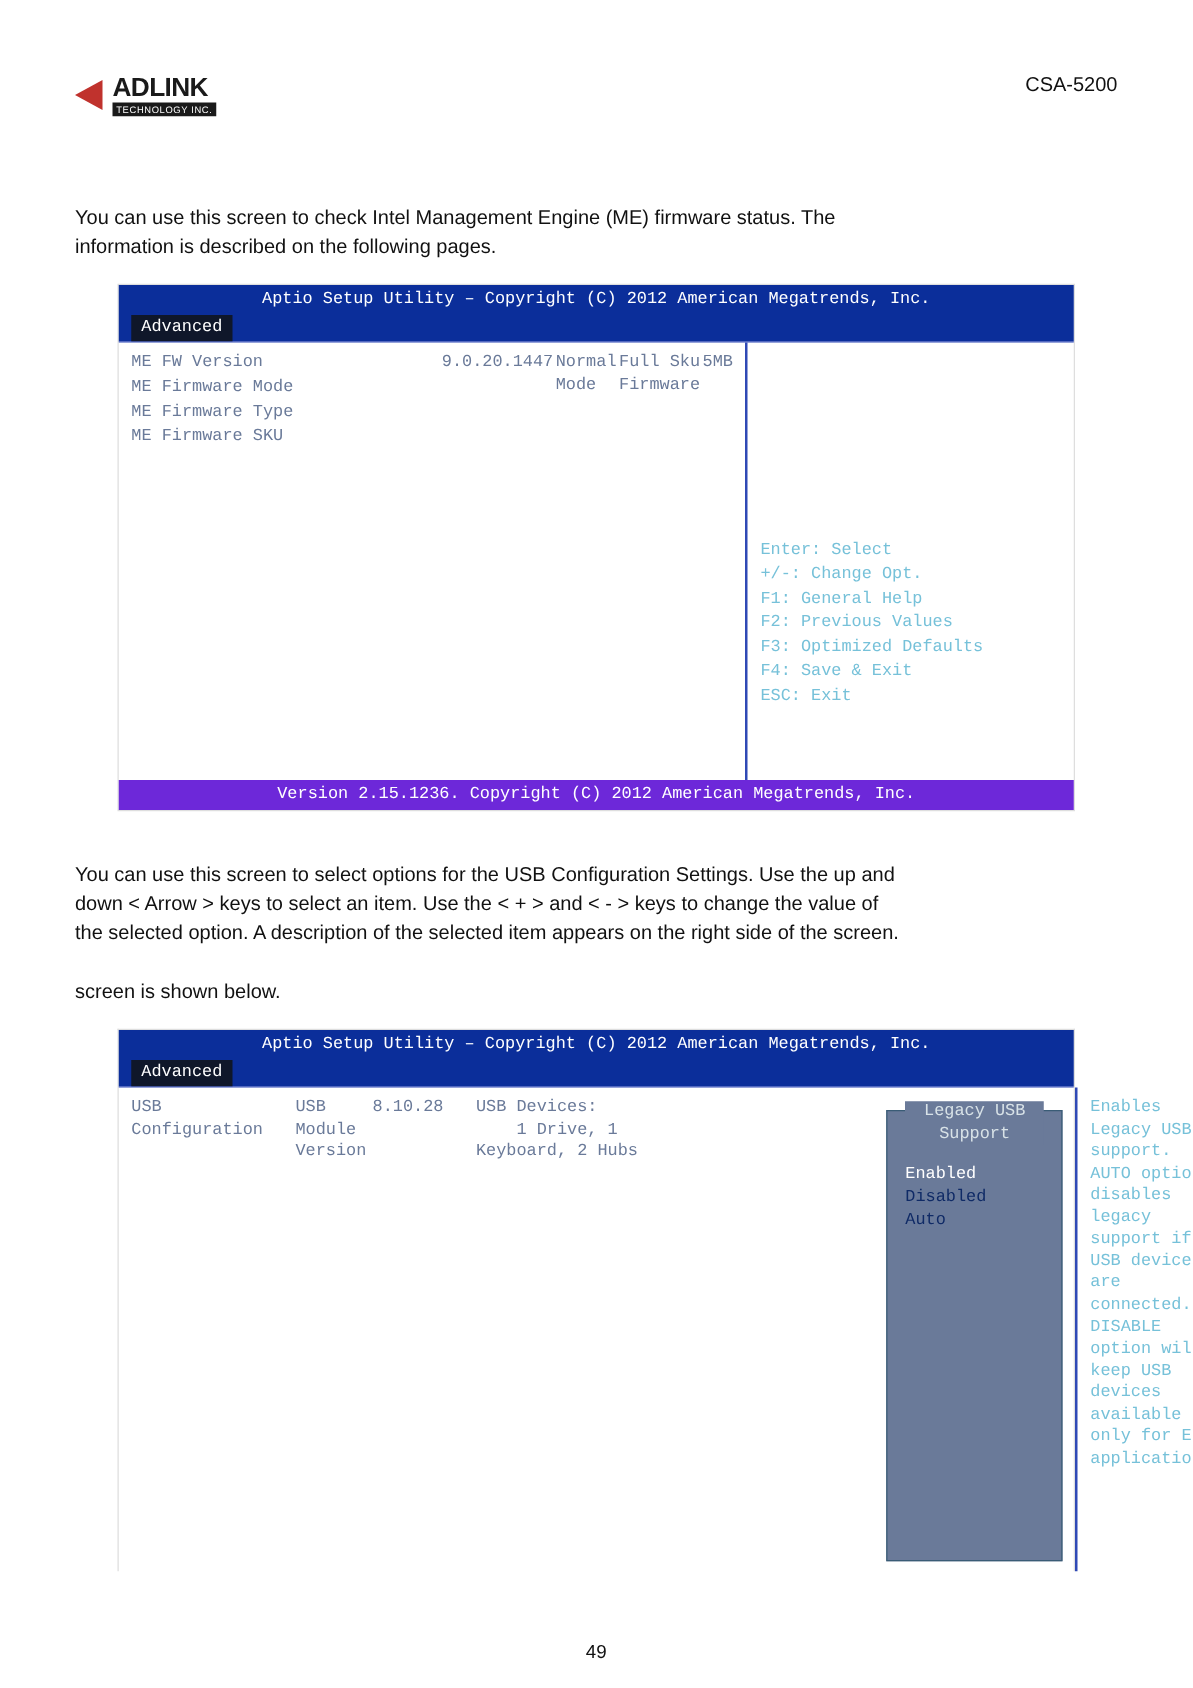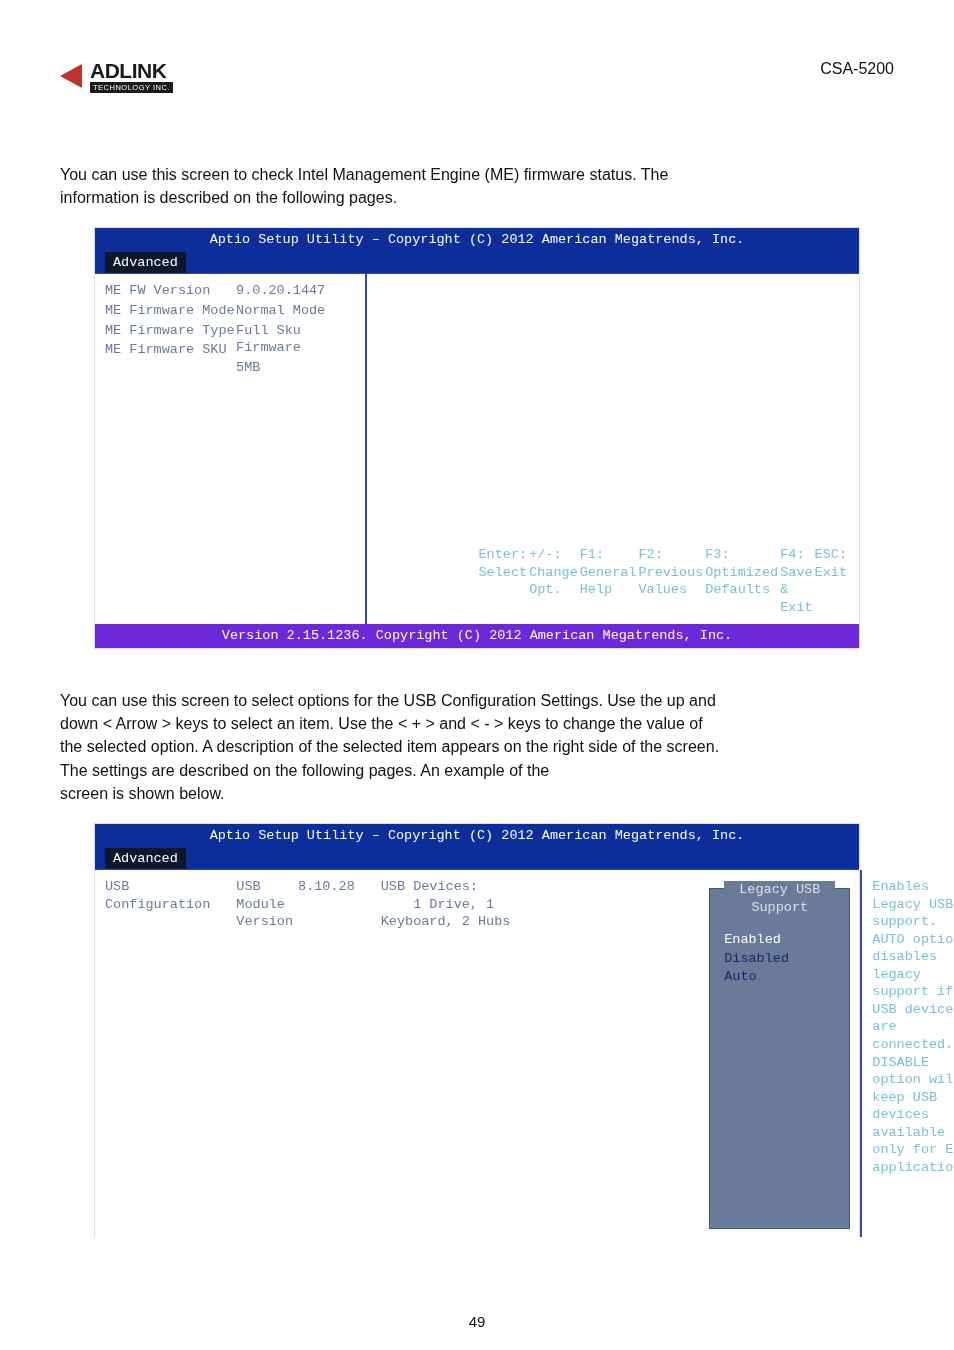--- a/index.html
+++ b/index.html
@@ -92,31 +92,31 @@
     display:flex;
     border-top:1px solid #2f49b5;
   }
   .bios-left {
     flex:2;
     display:flex;
     padding:8px 10px;
     color:#6a7a99;
   }
   .bios-left .col1 { flex:1.1; display:flex; flex-direction:column; gap:2px;}
-  .bios-left .col2 { flex:1; display:flex; flex-direction:column; gap:2px;}
+  .bios-left .col2 { flex:1; display:flex; gap:2px;}
   .bios-help {
     flex:1;
     border-left:2px solid #2f49b5;
     padding:8px 10px;
     color:#2b75a0;
     display:flex;
     flex-direction:column;
     justify-content:space-between;
   }
-  .help-keys { display:flex; flex-direction:row; gap:2px; }
+  .help-keys { display:flex; flex-direction:column; gap:2px; }
   .help-keys .white { color:#ffffff; }
   .help-keys .teal { color:#76c1d9; }
   .help-top { color:#76c1d9; min-height:56px; }
   .bios-footer {
     background:#6d28d9;
     color:#ffffff;
     text-align:center;
     padding:3px 10px;
   }
   .sel-row { color:#ffffff; }
@@ -211,21 +211,21 @@
         </div>
       </div>
     </div>
     <div class="bios-footer">Version 2.15.1236. Copyright (C) 2012 American Megatrends, Inc.</div>
   </div>
 
   <div class="body-text after-screens">
     <span>You can use this screen to select options for the USB Configuration Settings. Use the up and</span><br>
     <span>down &lt; Arrow &gt; keys to select an item. Use the &lt; + &gt; and &lt; - &gt; keys to change the value of</span><br>
     <span>the selected option. A description of the selected item appears on the right side of the screen.</span><br>
-    <span>The settings are described on the following pages. An example of the</span><br>
+    <br>
     <span>screen is shown below.</span>
   </div>
 
   <div class="bios-frame" style="border-bottom:none;">
     <div class="bios-blue title">Aptio Setup Utility – Copyright (C) 2012 American Megatrends, Inc.</div>
     <div class="bios-tabs">
       <div class="bios-tab active">Advanced</div>
     </div>
     <div class="bios-body" style="min-height:210px;">
       <div class="bios-left" style="flex-direction:row; gap:26px;">

